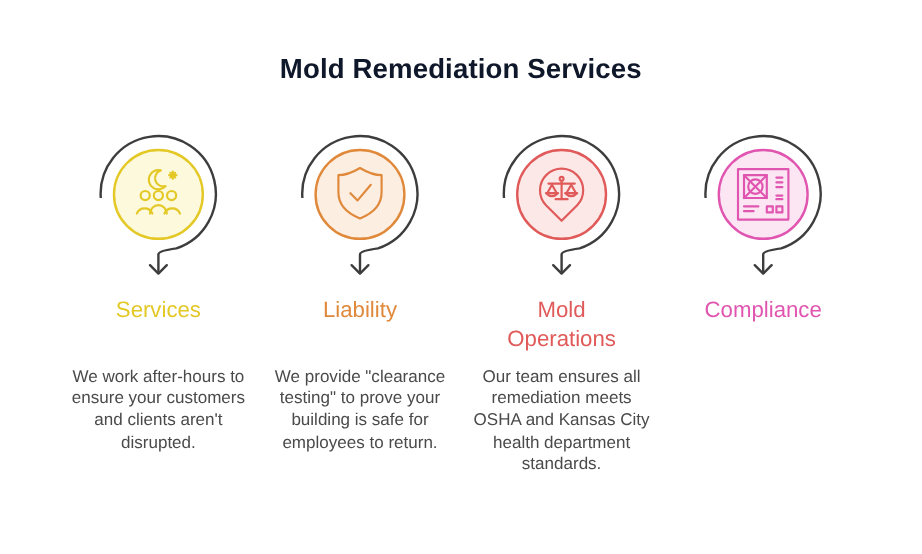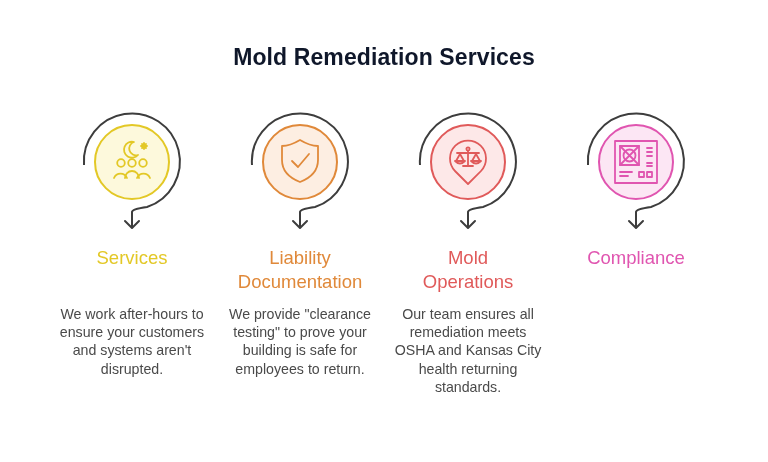--- a/index.html
+++ b/index.html
@@ -76,36 +76,35 @@
       <circle cx="84" cy="163" r="3.8"></circle>
       <circle cx="95" cy="163" r="3.8"></circle>
       <path d="M 66 178 A 7 7 0 0 1 79 178"></path>
       <path d="M 77 178 A 7 7 0 0 1 91 178"></path>
       <path d="M 89 178 A 7 7 0 0 1 102 178"></path>
     </g>
   </svg>
   <div class="heading" style="color:#e3c826;">
     <div>Services</div>
   </div>
-  <div class="desc">We work after-hours to ensure your customers and systems aren't disrupted.</div>
+  <div class="desc">We work after-hours to ensure your customers and clients aren't disrupted.</div>
 </div>
 
 <div class="step" style="left:216px;">
   <svg class="ring" viewBox="0 0 168 240">
     <path d="M 36 165 A 48 48 0 1 1 99 207 Q 84 209 84 212 L 84 228" fill="none" stroke="#3d3d3d" stroke-width="2"></path>
     <path d="M 77 221 L 84 228 L 91 221" fill="none" stroke="#3d3d3d" stroke-width="2" stroke-linecap="round" stroke-linejoin="round"></path>
     <circle cx="84" cy="162" r="37" fill="#fdeee2" stroke="#e0893a" stroke-width="2"></circle>
     <g fill="none" stroke="#e0893a" stroke-width="1.8" stroke-linecap="round" stroke-linejoin="round">
       <path d="M 84 140 Q 74 146 66 146 L 66 160 Q 66 175 84 182 Q 102 175 102 160 L 102 146 Q 94 146 84 140 Z"></path>
       <path d="M 76 161 L 82 167 L 93 154"></path>
     </g>
   </svg>
   <div class="heading" style="color:#e0893a;">
     <div>Liability</div>
-    <div>Documentation</div>
   </div>
   <div class="desc">We provide "clearance testing" to prove your building is safe for employees to return.</div>
 </div>
 
 <div class="step" style="left:384px;">
   <svg class="ring" viewBox="0 0 168 240">
     <path d="M 36 165 A 48 48 0 1 1 99 207 Q 84 209 84 212 L 84 228" fill="none" stroke="#3d3d3d" stroke-width="2"></path>
     <path d="M 77 221 L 84 228 L 91 221" fill="none" stroke="#3d3d3d" stroke-width="2" stroke-linecap="round" stroke-linejoin="round"></path>
     <circle cx="84" cy="162" r="37" fill="#fde8e8" stroke="#e05a5a" stroke-width="2"></circle>
     <g fill="none" stroke="#e05a5a" stroke-width="1.8" stroke-linecap="round" stroke-linejoin="round">
@@ -115,21 +114,21 @@
       <path d="M 84 151 L 84 166"></path>
       <path d="M 79 166 L 89 166"></path>
       <path d="M 76 154 L 72 161 M 76 154 L 80 161 M 71 161 L 81 161 Q 76 166 71 161"></path>
       <path d="M 92 154 L 88 161 M 92 154 L 96 161 M 87 161 L 97 161 Q 92 166 87 161"></path>
     </g>
   </svg>
   <div class="heading" style="color:#e05a5a;">
     <div>Mold</div>
     <div>Operations</div>
   </div>
-  <div class="desc">Our team ensures all remediation meets OSHA and Kansas City health returning standards.</div>
+  <div class="desc">Our team ensures all remediation meets OSHA and Kansas City health department standards.</div>
 </div>
 
 <div class="step" style="left:552px;">
   <svg class="ring" viewBox="0 0 168 240">
     <path d="M 36 165 A 48 48 0 1 1 99 207 Q 84 209 84 212 L 84 228" fill="none" stroke="#3d3d3d" stroke-width="2"></path>
     <path d="M 77 221 L 84 228 L 91 221" fill="none" stroke="#3d3d3d" stroke-width="2" stroke-linecap="round" stroke-linejoin="round"></path>
     <circle cx="84" cy="162" r="37" fill="#fce6f4" stroke="#e055b0" stroke-width="2"></circle>
     <g fill="none" stroke="#e055b0" stroke-width="1.8" stroke-linecap="round" stroke-linejoin="round">
       <rect x="63" y="141" width="42" height="42"></rect>
       <rect x="68" y="146" width="19" height="19"></rect>

